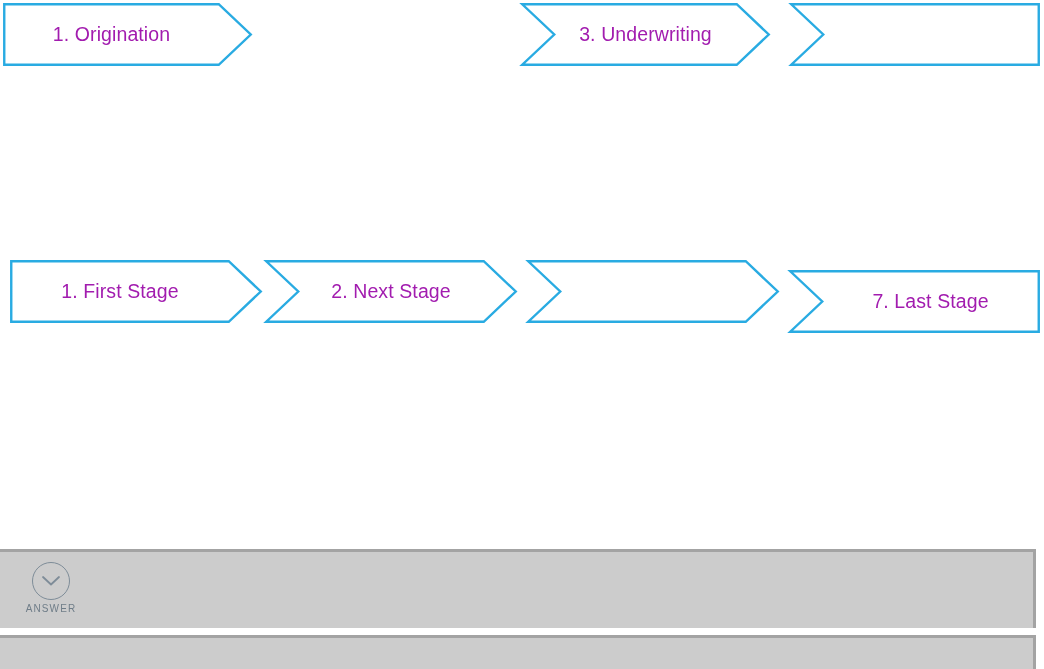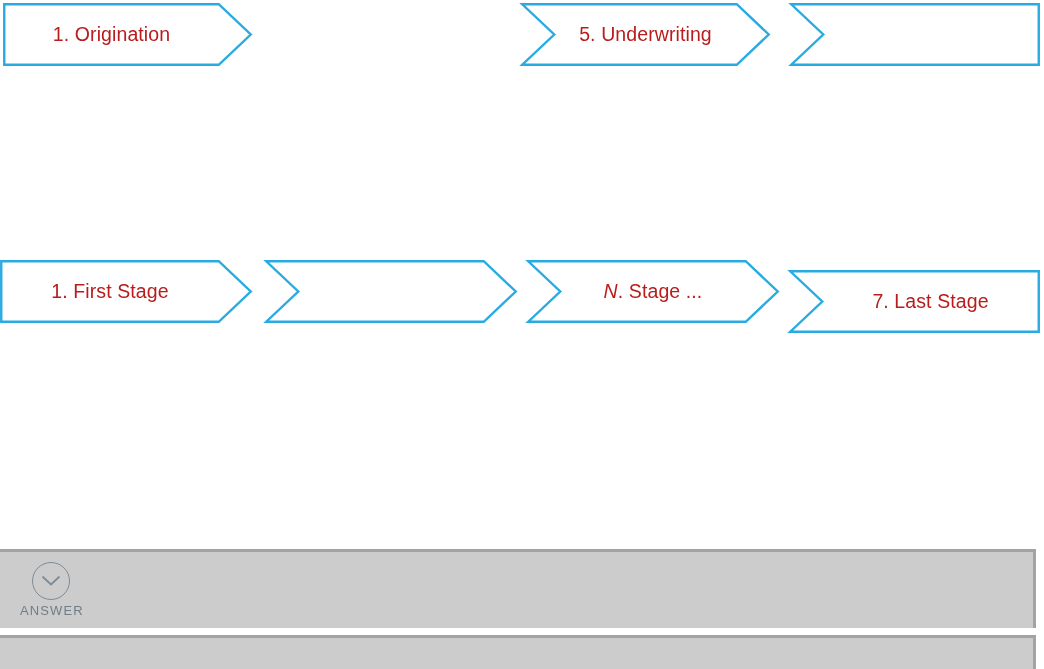--- a/index.html
+++ b/index.html
@@ -41,21 +41,21 @@
     top: 0;
     left: 0;
     overflow: visible;
   }
   .chevron-label {
     position: absolute;
     top: 0;
     height: 74px;
     line-height: 63px;
     text-align: center;
-    color: #b91c1c;
+    color: #a21caf;
     font-size: 19.5px;
     white-space: nowrap;
     letter-spacing: 0.1px;
   }
   .chevron-label .italic-n {
     font-style: italic;
   }
 
   
   .answer-panel {
@@ -99,21 +99,21 @@
     position: relative;
   }
   .answer-circle svg {
     position: absolute;
     left: 50%;
     top: 50%;
     transform: translate(-50%, -50%);
   }
   .answer-caption {
     margin-top: 3px;
-    font-size: 13px;
+    font-size: 10px;
     letter-spacing: 1.1px;
     color: #6f7d88;
     font-family: "Liberation Sans", sans-serif;
   }
 </style>
 </head>
 <body>
 
 <div class="canvas">
 
@@ -121,46 +121,46 @@
       <div class="chevron" style="left: 3px; width: 249px;">
         <svg width="249" height="63" viewBox="0 0 249 63">
           <path d="M 1.25 1.25 L 215.75 1.25 L 247.75 31.5 L 215.75 61.75 L 1.25 61.75 Z" fill="#FFFFFF" stroke="#29ABE2" stroke-width="2.4" stroke-linejoin="miter"></path>
         </svg>
         <div class="chevron-label" style="left: 0px; width: 217px;">1. Origination</div>
       </div>
       <div class="chevron" style="left: 521px; width: 249px;">
         <svg width="249" height="63" viewBox="0 0 249 63">
           <path d="M 1.25 1.25 L 215.75 1.25 L 247.75 31.5 L 215.75 61.75 L 1.25 61.75 L 33.25 31.5 Z" fill="#FFFFFF" stroke="#29ABE2" stroke-width="2.4" stroke-linejoin="miter"></path>
         </svg>
-        <div class="chevron-label" style="left: 32px; width: 185px;">5. Underwriting</div>
+        <div class="chevron-label" style="left: 32px; width: 185px;">3. Underwriting</div>
       </div>
       <div class="chevron" style="left: 790px; width: 250px;">
         <svg width="250" height="63" viewBox="0 0 250 63">
           <path d="M 1.25 1.25 L 248.75 1.25 L 248.75 61.75 L 1.25 61.75 L 33.25 31.5 Z" fill="#FFFFFF" stroke="#29ABE2" stroke-width="2.4" stroke-linejoin="miter"></path>
         </svg>
       </div>
     </div>
 
   <div class="chevron-row row-2">
-      <div class="chevron" style="left: 0; width: 252px;">
+      <div class="chevron" style="left: 10px; width: 252px;">
         <svg width="252" height="63" viewBox="0 0 252 63">
           <path d="M 1.25 1.25 L 218.75 1.25 L 250.75 31.5 L 218.75 61.75 L 1.25 61.75 Z" fill="#FFFFFF" stroke="#29ABE2" stroke-width="2.4" stroke-linejoin="miter"></path>
         </svg>
         <div class="chevron-label" style="left: 0px; width: 220px;">1. First Stage</div>
       </div>
       <div class="chevron" style="left: 265px; width: 252px;">
         <svg width="252" height="63" viewBox="0 0 252 63">
           <path d="M 1.25 1.25 L 218.75 1.25 L 250.75 31.5 L 218.75 61.75 L 1.25 61.75 L 33.25 31.5 Z" fill="#FFFFFF" stroke="#29ABE2" stroke-width="2.4" stroke-linejoin="miter"></path>
         </svg>
+        <div class="chevron-label" style="left: 32px; width: 188px;">2. Next Stage</div>
       </div>
       <div class="chevron" style="left: 527px; width: 252px;">
         <svg width="252" height="63" viewBox="0 0 252 63">
           <path d="M 1.25 1.25 L 218.75 1.25 L 250.75 31.5 L 218.75 61.75 L 1.25 61.75 L 33.25 31.5 Z" fill="#FFFFFF" stroke="#29ABE2" stroke-width="2.4" stroke-linejoin="miter"></path>
         </svg>
-        <div class="chevron-label" style="left: 32px; width: 188px;"><span class="italic-n">N</span>. Stage ...</div>
       </div>
       <div class="chevron" style="left: 789px; width: 251px; margin-top: 10px;">
         <svg width="251" height="63" viewBox="0 0 251 63">
           <path d="M 1.25 1.25 L 249.75 1.25 L 249.75 61.75 L 1.25 61.75 L 33.25 31.5 Z" fill="#FFFFFF" stroke="#29ABE2" stroke-width="2.4" stroke-linejoin="miter"></path>
         </svg>
         <div class="chevron-label" style="left: 32px; width: 219px;">7. Last Stage</div>
       </div>
     </div>
 
   <div class="answer-panel">

